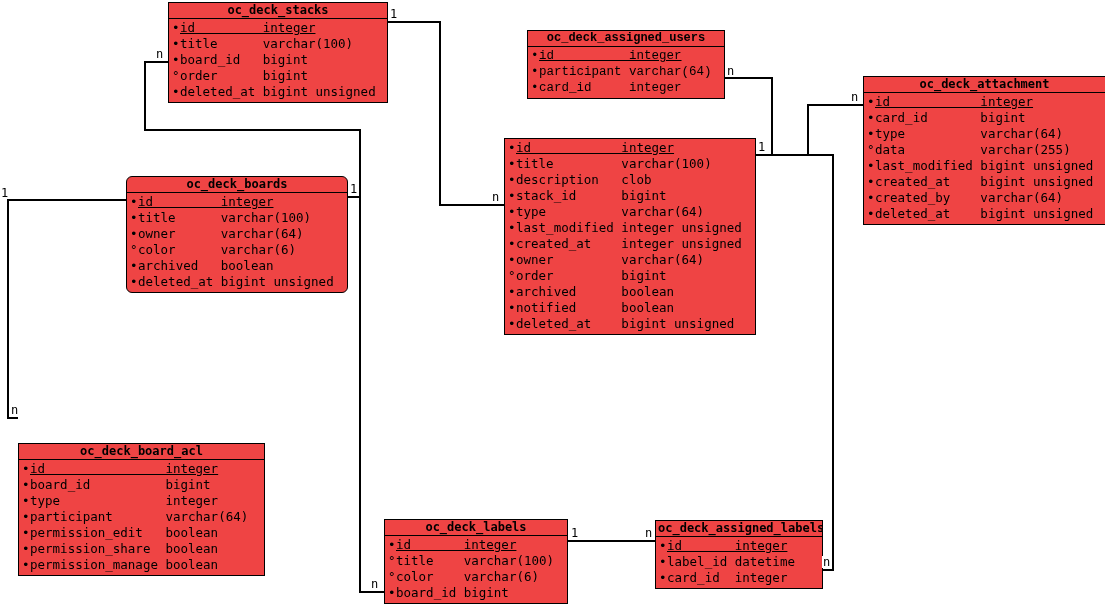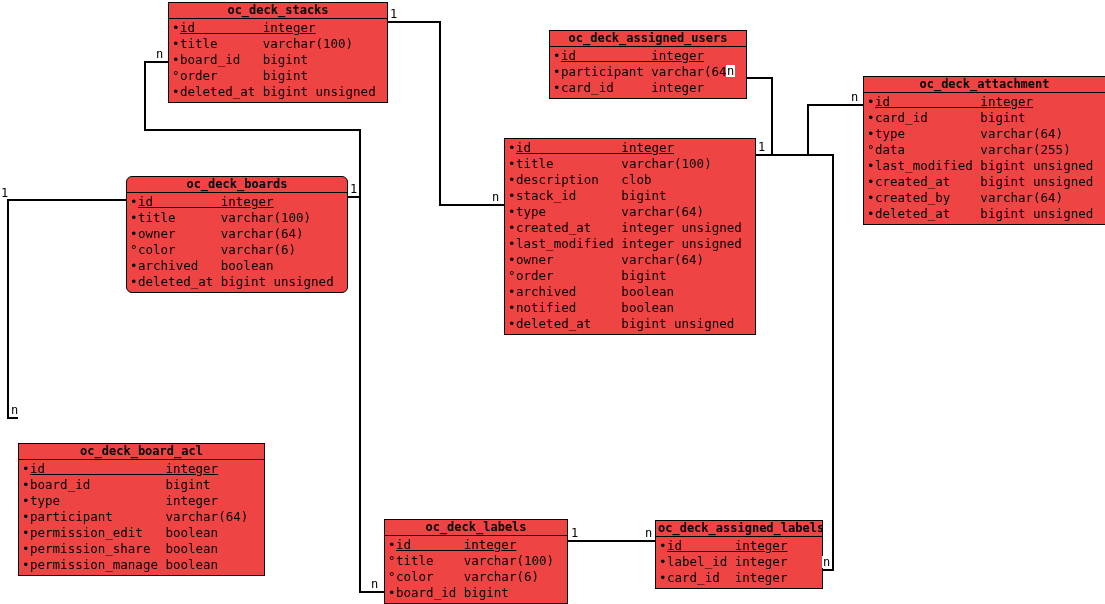--- a/index.html
+++ b/index.html
@@ -40,21 +40,21 @@
 <div class="entity" style="left: 168px; top: 2px; width: 218px;">
       <div class="hdr">oc_deck_stacks</div>
       <div class="body">
         <div class="frow"><span class="marker">•</span><span class="pkspan">id         integer</span></div>
         <div class="frow"><span class="marker">•</span><span>title      varchar(100)</span></div>
         <div class="frow"><span class="marker">•</span><span>board_id   bigint</span></div>
         <div class="frow"><span class="marker">°</span><span>order      bigint</span></div>
         <div class="frow"><span class="marker">•</span><span>deleted_at bigint unsigned</span></div>
       </div>
     </div>
-    <div class="entity" style="left: 549px; top: 30px; width: 196px;">
+    <div class="entity" style="left: 527px; top: 30px; width: 196px; font-family: Liberation Mono, monospace;">
       <div class="hdr">oc_deck_assigned_users</div>
       <div class="body">
         <div class="frow"><span class="marker">•</span><span class="pkspan">id          integer</span></div>
         <div class="frow"><span class="marker">•</span><span>participant varchar(64)</span></div>
         <div class="frow"><span class="marker">•</span><span>card_id     integer</span></div>
       </div>
     </div>
     <div class="entity" style="left: 863px; top: 76px; width: 241px;">
       <div class="hdr">oc_deck_attachment</div>
       <div class="body">
@@ -79,22 +79,22 @@
         <div class="frow"><span class="marker">•</span><span>deleted_at bigint unsigned</span></div>
       </div>
     </div>
     <div class="entity" style="left: 504px; top: 138px; width: 250px;">
       <div class="body">
         <div class="frow"><span class="marker">•</span><span class="pkspan">id            integer</span></div>
         <div class="frow"><span class="marker">•</span><span>title         varchar(100)</span></div>
         <div class="frow"><span class="marker">•</span><span>description   clob</span></div>
         <div class="frow"><span class="marker">•</span><span>stack_id      bigint</span></div>
         <div class="frow"><span class="marker">•</span><span>type          varchar(64)</span></div>
+        <div class="frow"><span class="marker">•</span><span>last_modified integer unsigned</span></div>
         <div class="frow"><span class="marker">•</span><span>created_at    integer unsigned</span></div>
-        <div class="frow"><span class="marker">•</span><span>last_modified integer unsigned</span></div>
         <div class="frow"><span class="marker">•</span><span>owner         varchar(64)</span></div>
         <div class="frow"><span class="marker">°</span><span>order         bigint</span></div>
         <div class="frow"><span class="marker">•</span><span>archived      boolean</span></div>
         <div class="frow"><span class="marker">•</span><span>notified      boolean</span></div>
         <div class="frow"><span class="marker">•</span><span>deleted_at    bigint unsigned</span></div>
       </div>
     </div>
     <div class="entity" style="left: 18px; top: 403px; width: 245px; margin-top: 40px;">
       <div class="hdr">oc_deck_board_acl</div>
       <div class="body">
@@ -113,21 +113,21 @@
         <div class="frow"><span class="marker">•</span><span class="pkspan">id       integer</span></div>
         <div class="frow"><span class="marker">°</span><span>title    varchar(100)</span></div>
         <div class="frow"><span class="marker">°</span><span>color    varchar(6)</span></div>
         <div class="frow"><span class="marker">•</span><span>board_id bigint</span></div>
       </div>
     </div>
     <div class="entity" style="left: 655px; top: 520px; width: 166px;">
       <div class="hdr">oc_deck_assigned_labels</div>
       <div class="body">
         <div class="frow"><span class="marker">•</span><span class="pkspan">id       integer</span></div>
-        <div class="frow"><span class="marker">•</span><span>label_id integer</span></div>
+        <div class="frow"><span class="marker">•</span><span>label_id datetime</span></div>
         <div class="frow"><span class="marker">•</span><span>card_id  integer</span></div>
       </div>
     </div>
     <div class="cardlbl" style="left: 389px; top: 8px;">1</div>
     <div class="cardlbl" style="left: 491px; top: 191px;">n</div>
     <div class="cardlbl" style="left: 155px; top: 48px;">n</div>
     <div class="cardlbl" style="left: 349px; top: 183px;">1</div>
     <div class="cardlbl" style="left: 370px; top: 578px;">n</div>
     <div class="cardlbl" style="left: 0px; top: 187px;">1</div>
     <div class="cardlbl" style="left: 10px; top: 404px;">n</div>

